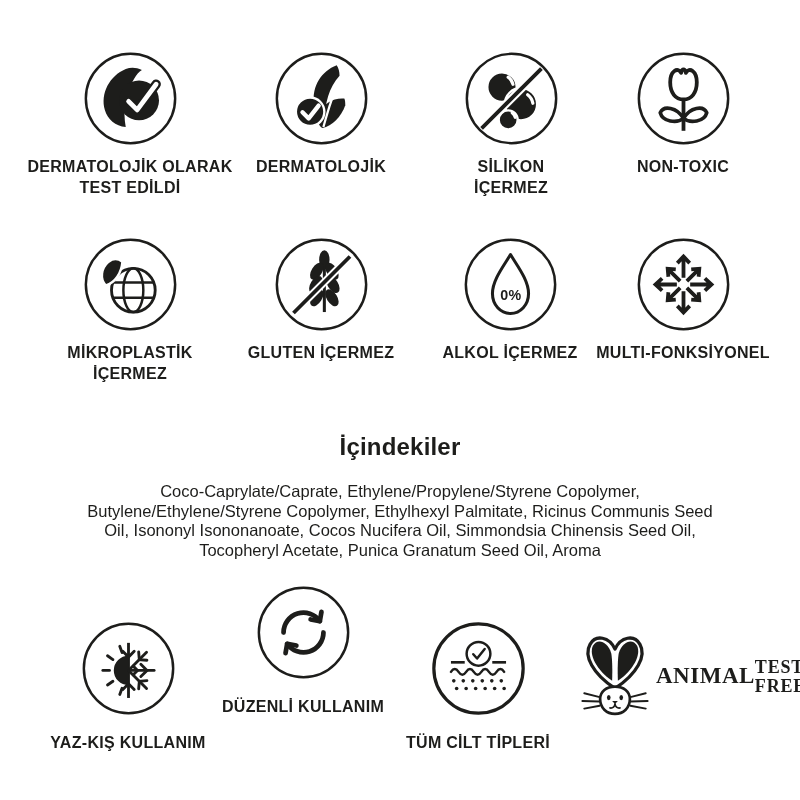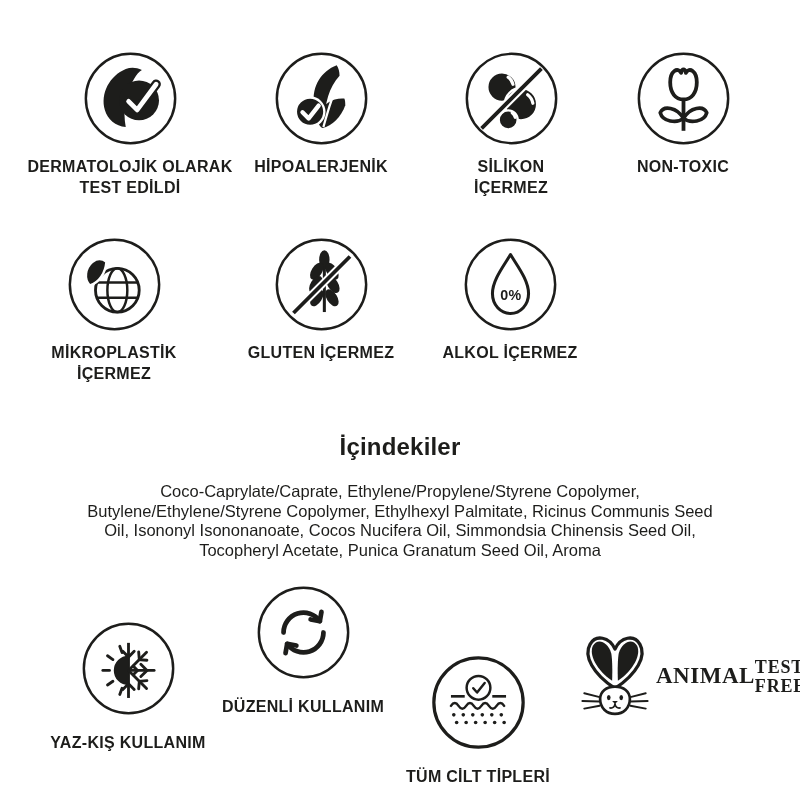--- a/index.html
+++ b/index.html
@@ -10,22 +10,22 @@
   .badge{position:absolute;width:220px;display:flex;flex-direction:column;align-items:center;}
   .badge .circle{width:95px;height:95px;display:block;}
   .badge .circle svg{width:95px;height:95px;display:block;}
   .badge .label{
     margin-top:10px;font-size:16px;font-weight:700;letter-spacing:.3px;
     line-height:21px;text-align:center;white-space:pre-line;color:#1d1d1b;
   }
   .row3 .label{margin-top:16px;}
   
   .b11{left:20px;top:51px}.b12{left:211px;top:51px}.b13{left:401px;top:51px}.b14{left:573px;top:51px}
-  .b21{left:4px;top:237px}.b22{left:211px;top:237px}.b23{left:400px;top:237px}.b24{left:573px;top:237px}
-  .b31{left:18px;top:621px}.b32{left:193px;top:585px}.b33{left:368px;top:655px}
+  .b21{left:20px;top:237px}.b22{left:211px;top:237px}.b23{left:400px;top:237px}.b24{left:573px;top:237px}
+  .b31{left:18px;top:621px}.b32{left:193px;top:585px}.b33{left:368px;top:621px}
 
   .ingredients{position:absolute;top:433px;left:50%;transform:translateX(-50%);width:640px;text-align:center;}
   .ing-title{font-size:24px;font-weight:700;letter-spacing:.2px;color:#1d1d1b;}
   .ing-text{margin-top:21px;font-size:16.5px;line-height:19.5px;color:#1d1d1b;}
 
   .peta{position:absolute;left:576px;top:628px;display:flex;align-items:center;}
   .peta-bunny svg{width:78px;height:96px;display:block;}
   .peta-text{display:flex;align-items:center;margin-left:2px;
     font-family:"Liberation Serif",serif;color:#1d1d1b;}
   .peta-l1{font-size:23px;font-weight:700;letter-spacing:.5px;line-height:24px;}
@@ -60,21 +60,21 @@
     <span class="circle">
       <svg viewBox="0 0 100 100">
         <circle cx="50" cy="50" r="47" fill="none" stroke="#1d1d1b" stroke-width="2.6"></circle>
         <path d="M66 15 C50 21 40 37 42 55 C43 63 48 69 54 72 C53 56 58 38 69 26 C69 22 68 18 66 15 Z" fill="#1d1d1b"></path>
         <path d="M74 50 C63 49 51 55 47 67 C45 73 47 79 51 81 C61 79 71 69 75 57 C75 55 75 52 74 50 Z" fill="#1d1d1b"></path>
         <path d="M52 80 C57 63 61 46 69 31" fill="none" stroke="#ffffff" stroke-width="2.4"></path>
         <circle cx="38" cy="64" r="15" fill="#1d1d1b" stroke="#ffffff" stroke-width="2.5"></circle>
         <polyline points="30,64.5 36.5,71 47,57.5" fill="none" stroke="#ffffff" stroke-width="4.6" stroke-linecap="round" stroke-linejoin="round"></polyline>
       </svg>
     </span>
-    <div class="label">HİPOALERJENİK</div>
+    <div class="label">DERMATOLOJİK</div>
   </div>
 
   <div class="badge b13">
     <span class="circle">
       <svg viewBox="0 0 100 100">
         <circle cx="50" cy="50" r="47" fill="none" stroke="#1d1d1b" stroke-width="2.6"></circle>
         <circle cx="40" cy="38" r="15.5" fill="#1d1d1b" stroke="#ffffff" stroke-width="2.5"></circle>
         <circle cx="60" cy="56" r="17" fill="#1d1d1b" stroke="#ffffff" stroke-width="2.5"></circle>
         <circle cx="46.5" cy="72.5" r="10" fill="#1d1d1b" stroke="#ffffff" stroke-width="2.5"></circle>
         <path d="M46.5 27.5 A13 13 0 0 1 51.5 35" fill="none" stroke="#ffffff" stroke-width="3.4" stroke-linecap="round"></path>
@@ -139,20 +139,38 @@
     <span class="circle">
       <svg viewBox="0 0 100 100">
         <circle cx="50" cy="50" r="47" fill="none" stroke="#1d1d1b" stroke-width="2.6"></circle>
         <path d="M50 18.5 C42.5 31 31 45.5 31 59.5 C31 71.5 39.5 80.5 50 80.5 C60.5 80.5 69 71.5 69 59.5 C69 45.5 57.5 31 50 18.5 Z" fill="none" stroke="#1d1d1b" stroke-width="3.2" stroke-linejoin="round"></path>
         <text x="50.5" y="66" text-anchor="middle" font-size="15" font-weight="bold" letter-spacing="0.5" fill="#1d1d1b">0%</text>
       </svg>
     </span>
     <div class="label">ALKOL İÇERMEZ</div>
   </div>
 
+  <div class="badge b24">
+    <span class="circle">
+      <svg viewBox="0 0 100 100">
+        <circle cx="50" cy="50" r="47" fill="none" stroke="#1d1d1b" stroke-width="2.6"></circle>
+        <g stroke="#1d1d1b" stroke-width="4" fill="none">
+          <path d="M50 43 L50 21 M43.5 27.5 L50 20.5 L56.5 27.5"></path>
+          <path d="M50 43 L50 21 M43.5 27.5 L50 20.5 L56.5 27.5" transform="rotate(90 50 50)"></path>
+          <path d="M50 43 L50 21 M43.5 27.5 L50 20.5 L56.5 27.5" transform="rotate(180 50 50)"></path>
+          <path d="M50 43 L50 21 M43.5 27.5 L50 20.5 L56.5 27.5" transform="rotate(270 50 50)"></path>
+          <path d="M50 45 L50 27 M44.5 33 L50 26.5 L55.5 33" transform="rotate(45 50 50)"></path>
+          <path d="M50 45 L50 27 M44.5 33 L50 26.5 L55.5 33" transform="rotate(135 50 50)"></path>
+          <path d="M50 45 L50 27 M44.5 33 L50 26.5 L55.5 33" transform="rotate(225 50 50)"></path>
+          <path d="M50 45 L50 27 M44.5 33 L50 26.5 L55.5 33" transform="rotate(315 50 50)"></path>
+        </g>
+      </svg>
+    </span>
+    <div class="label">MULTI-FONKSİYONEL</div>
+  </div>
 
   <div class="ingredients">
     <div class="ing-title">İçindekiler</div>
     <div class="ing-text">Coco-Caprylate/Caprate, Ethylene/Propylene/Styrene Copolymer, Butylene/Ethylene/Styrene Copolymer, Ethylhexyl Palmitate, Ricinus Communis Seed Oil, Isononyl Isononanoate, Cocos Nucifera Oil, Simmondsia Chinensis Seed Oil, Tocopheryl Acetate, Punica Granatum Seed Oil, Aroma</div>
   </div>
 
   <div class="badge row3 b31">
     <span class="circle">
       <svg viewBox="0 0 100 100">
         <circle cx="50" cy="50" r="47" fill="none" stroke="#1d1d1b" stroke-width="2.6"></circle>

